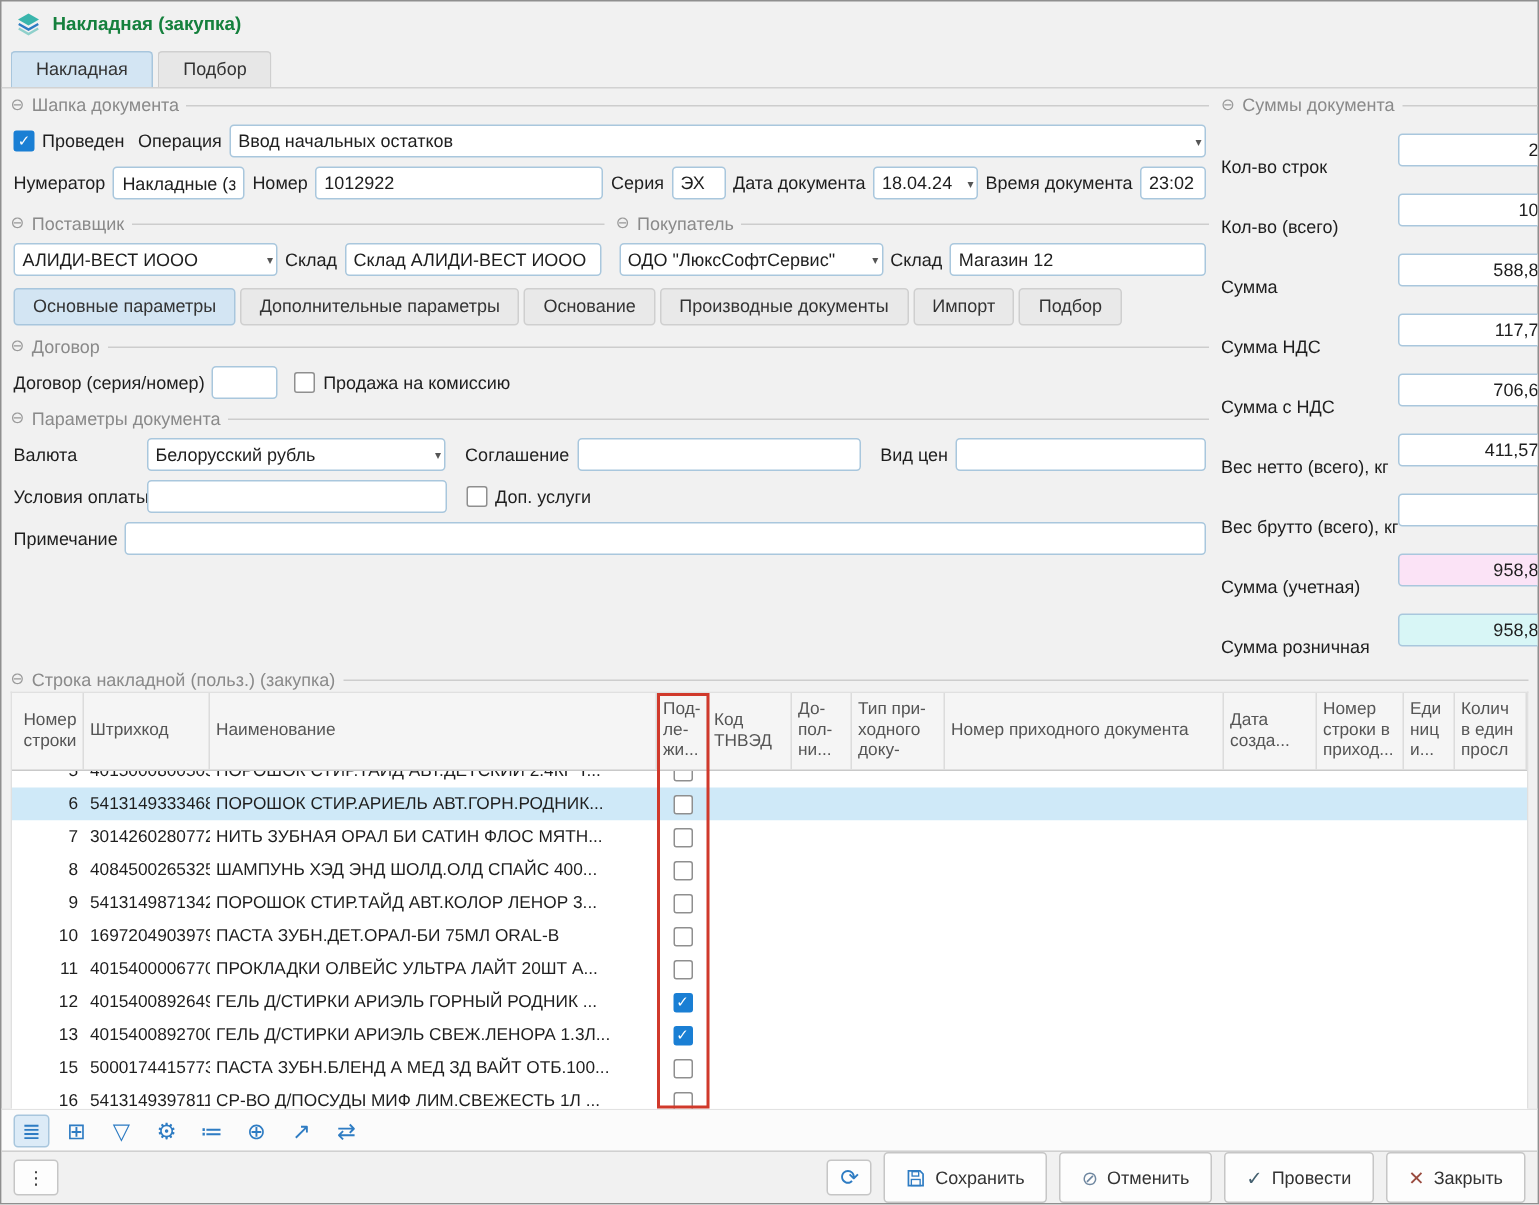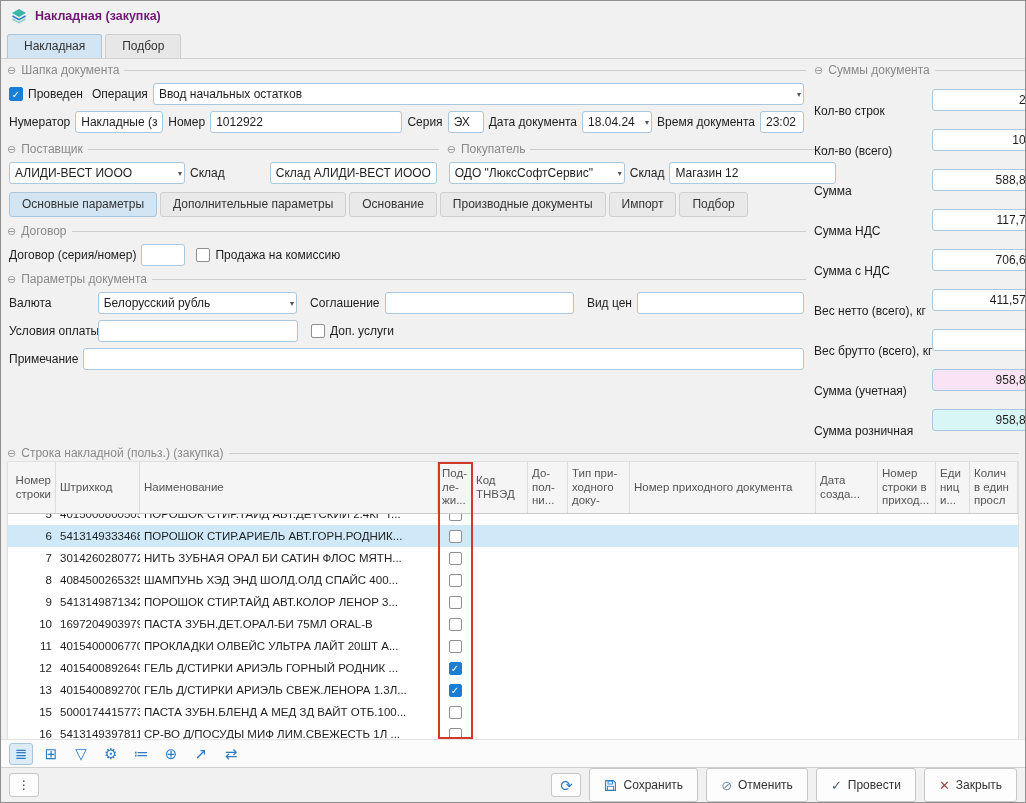--- a/index.html
+++ b/index.html
@@ -1,20 +1,20 @@
 <!DOCTYPE html>
 <html><head>
 <meta charset="utf-8">
 <style>
   *{box-sizing:border-box;margin:0;padding:0;font-family:"Liberation Sans","DejaVu Sans",sans-serif;}
   html,body{background:#dcdcdc;}
   .window{width:1026px;height:803px;background:#f1f1f1;border:1px solid #8f8f8f;display:flex;flex-direction:column;font-size:12px;color:#1e1e1e;overflow:hidden;}
   
   .titlebar{height:30px;flex:0 0 30px;display:flex;align-items:center;gap:8px;padding:0 10px;}
-  .titlebar .title{font-weight:bold;font-size:12.5px;color:#701a75;text-align:center;}
+  .titlebar .title{font-weight:bold;font-size:12.5px;color:#15803d;text-align:center;}
   
   .tabstrip{display:flex;gap:3px;padding:3px 6px 0 6px;border-bottom:1px solid #d2d2d2;flex:0 0 27px;}
   .mtab{padding:4px 16px 5px 16px;background:#e7e7e7;border:1px solid #cfcfcf;border-bottom:none;border-radius:3px 3px 0 0;color:#333;cursor:default;}
   .mtab.active{background:#d3e5f3;border-color:#a8c6dd;}
   
   .content{display:flex;gap:8px;padding:0 6px;flex:0 0 auto;}
   .left-col{width:799px;flex:0 0 799px;}
   .right-col{flex:1;}
   .grp-hdr{display:flex;align-items:center;gap:5px;color:#8a8a8a;height:16px;margin-top:3px;}
   .grp-hdr .gtitle{white-space:nowrap;}
@@ -132,21 +132,21 @@
             <span class="collapse-glyph">⊖</span>
             <span class="gtitle">Поставщик</span>
             <span class="line"></span>
           </div>
           <div class="frow">
             <div class="fld combo" style="width:176px">
               <span>АЛИДИ-ВЕСТ ИООО</span>
               <span class="arrow">▾</span>
             </div>
             <span class="lbl">Склад</span>
-            <input class="fld" style="flex: 1 1 0%; margin-left: 40px;" value="Склад АЛИДИ-ВЕСТ ИООО">
+            <input class="fld" style="flex: 1 1 0%;" value="Склад АЛИДИ-ВЕСТ ИООО">
           </div>
         </div>
         <div style="flex:1">
           <div class="grp-hdr">
             <span class="collapse-glyph">⊖</span>
             <span class="gtitle">Покупатель</span>
             <span class="line"></span>
           </div>
           <div class="frow">
             <div class="fld combo" style="width:176px">

